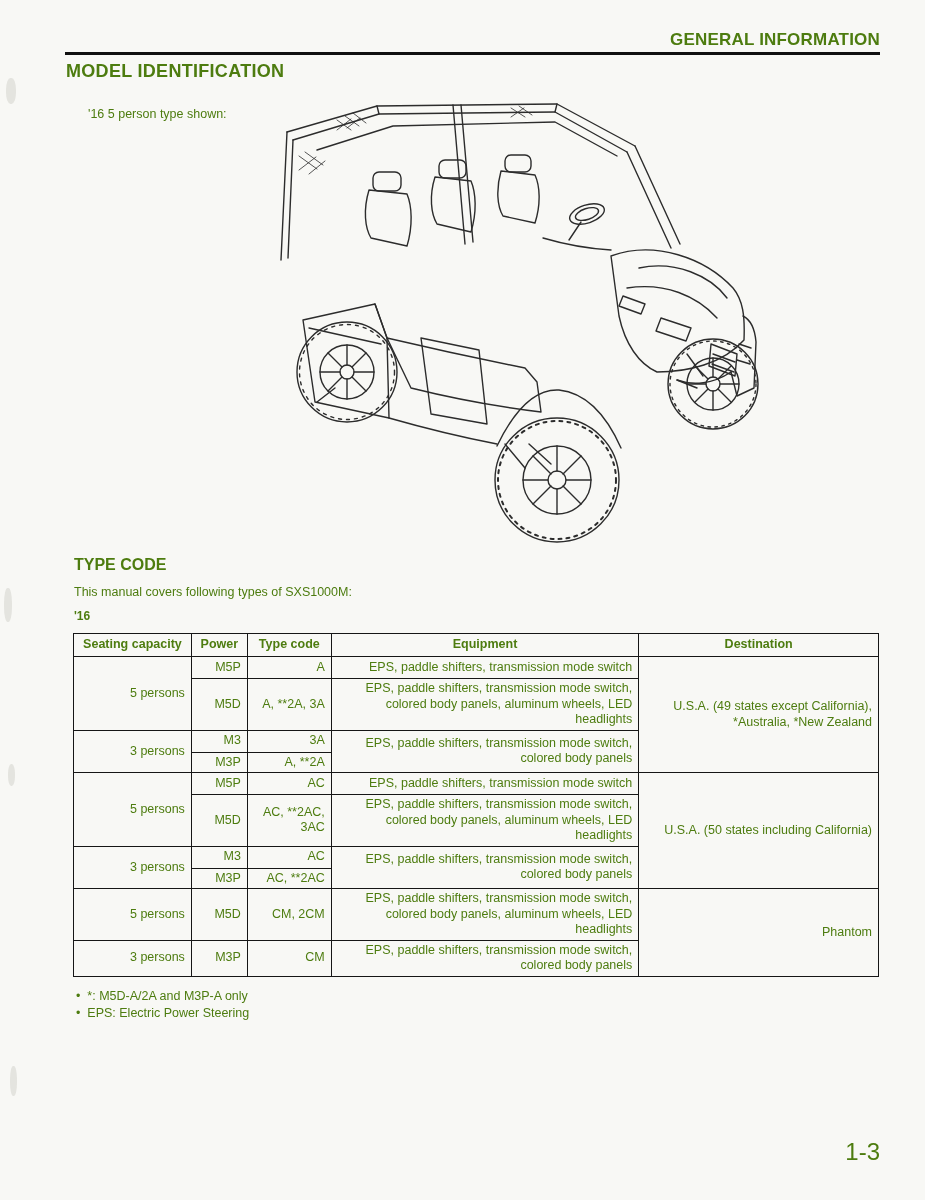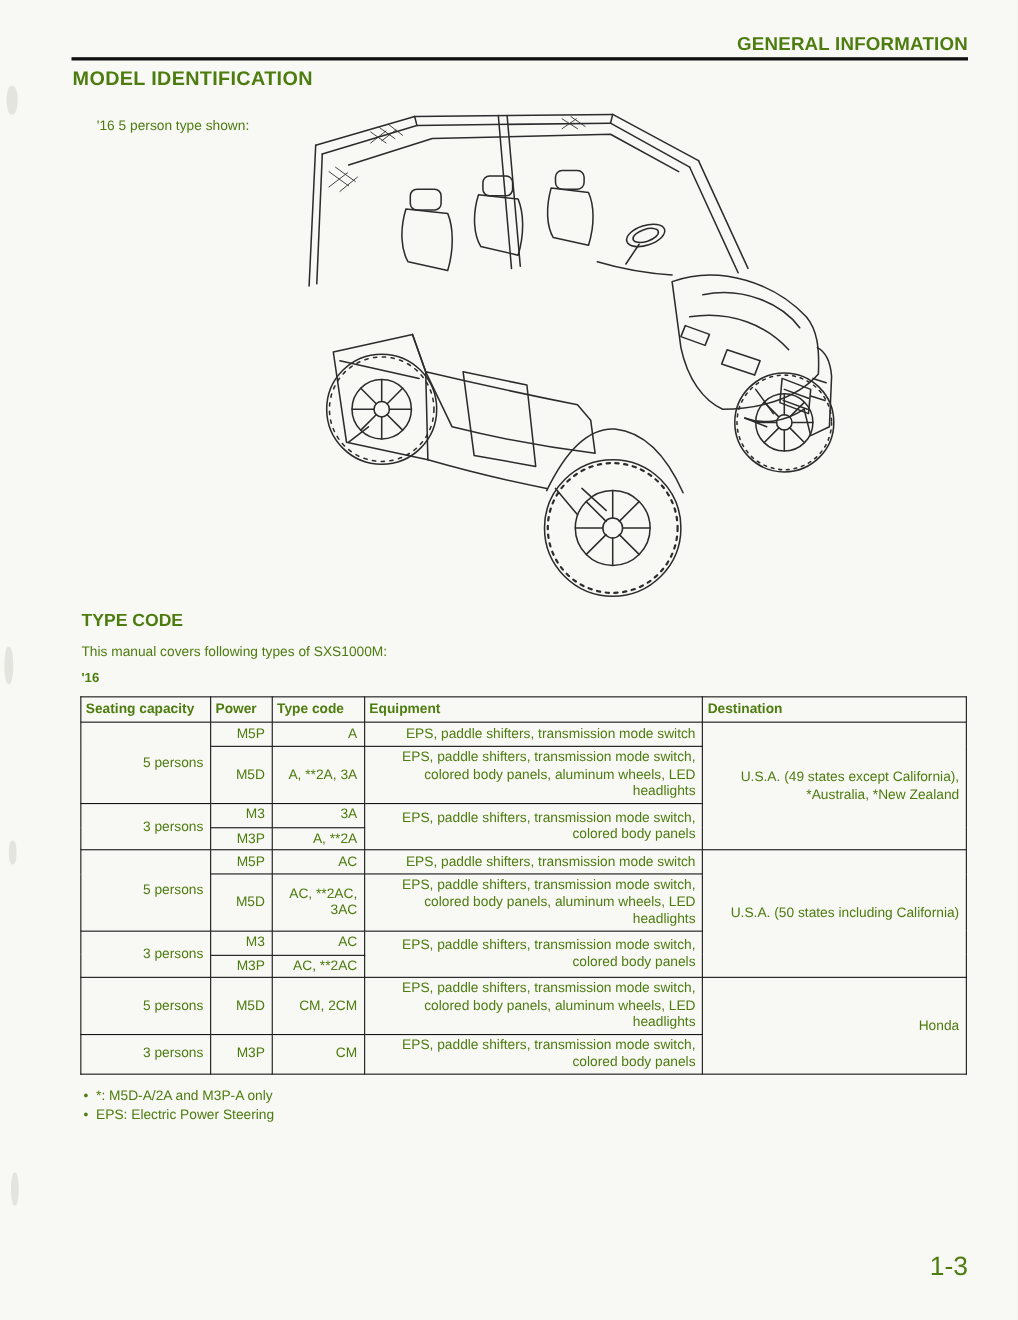--- a/index.html
+++ b/index.html
@@ -30,21 +30,21 @@
   .intro { position:absolute; top:585px; left:74px; font-size:12.5px; }
   .year  { position:absolute; top:609px; left:74px; font-size:12px; font-weight:bold; }
 
   table.type-table {
     position:absolute; top:633px; left:73px; width:806px;
     border-collapse:collapse; font-size:12.5px; line-height:15.5px;
   }
   .type-table th, .type-table td {
     border:1px solid #161616; padding:2px 6px; vertical-align:middle; text-align:right;
   }
-  .type-table th { text-align:left; font-weight:bold; padding:2px 4px; height:18px; }
+  .type-table th { text-align:center; font-weight:bold; padding:2px 4px; height:18px; }
   .type-table td.c-model, .type-table td.c-type { vertical-align:middle; }
   .type-table tr.single td { height:17px; }
 
   ul.notes {
     position:absolute; top:988px; left:76px; margin:0; padding:0;
     list-style:none; font-size:12.5px; line-height:16.5px;
   }
   ul.notes li { margin:0 0 0 0; }
   ul.notes li::before { content:"\2022\00a0\00a0"; }
 
@@ -213,21 +213,21 @@
       </tr>
       <tr>
         <td class="c-model">M3P</td>
         <td class="c-type">AC, **2AC</td>
       </tr>
       <tr>
         <td>5 persons</td>
         <td class="c-model">M5D</td>
         <td class="c-type">CM, 2CM</td>
         <td>EPS, paddle shifters, transmission mode switch, colored body panels, aluminum wheels, LED headlights</td>
-        <td rowspan="2">Honda</td>
+        <td rowspan="2">Phantom</td>
       </tr>
       <tr>
         <td>3 persons</td>
         <td class="c-model">M3P</td>
         <td class="c-type">CM</td>
         <td>EPS, paddle shifters, transmission mode switch, colored body panels</td>
       </tr>
     </tbody>
   </table>
 

